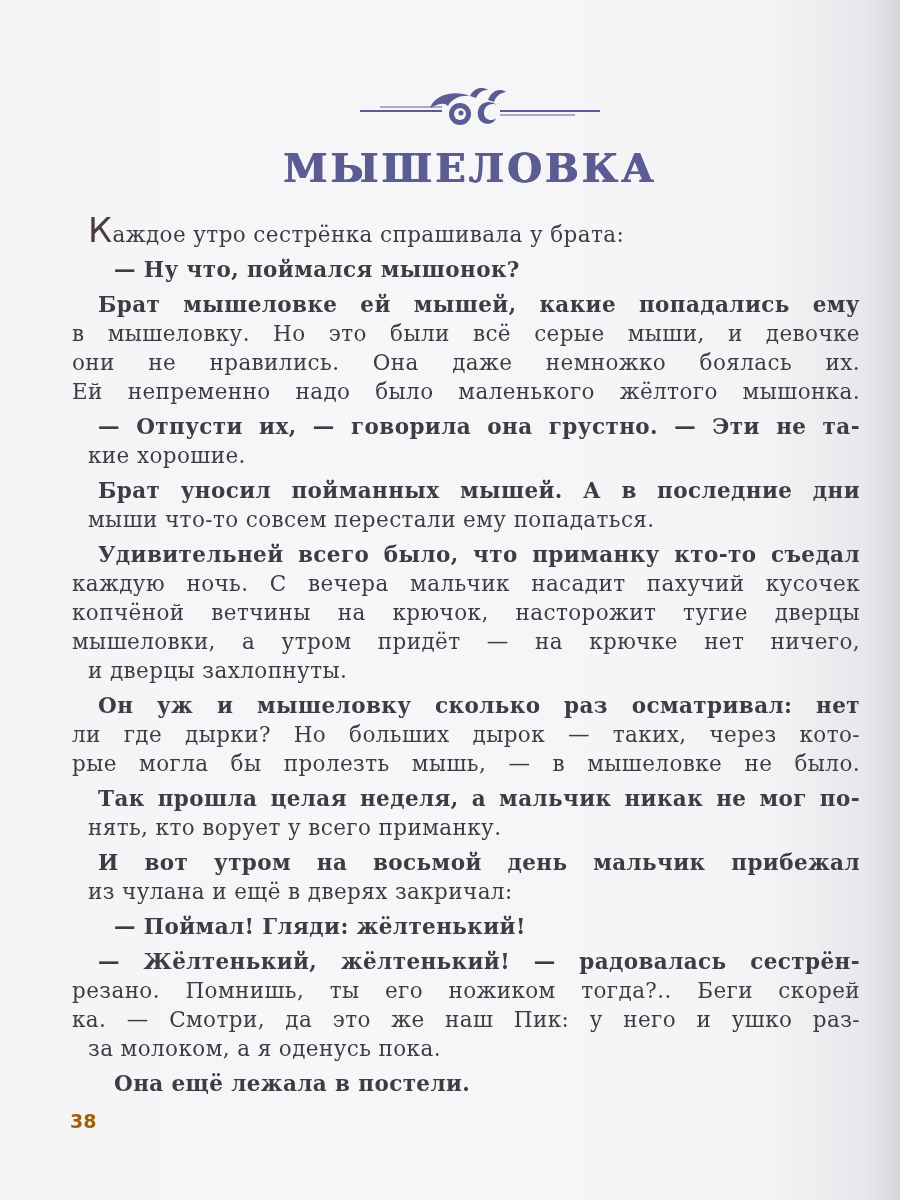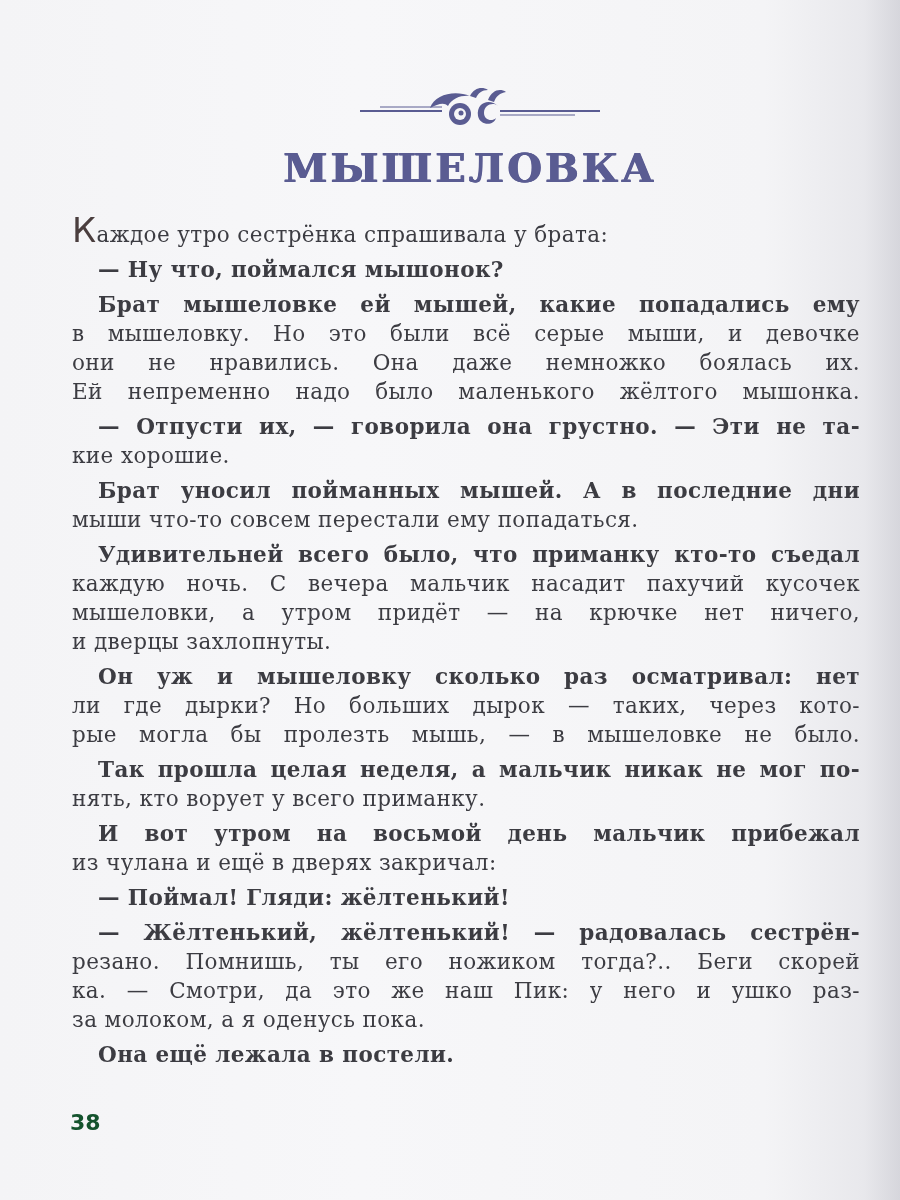--- a/index.html
+++ b/index.html
@@ -21,31 +21,31 @@
   }
   .text {
     position:absolute; left:72px; top:220px; width:788px;
     font-size:21.5px; line-height:29px;
   }
   .line {
     display:block; white-space:nowrap; height:29px;
     text-align:justify; text-align-last:justify;
     letter-spacing:0.4px;
   }
-  .line.last { text-align-last:left; }
+  .line.last { text-align-last:left;margin-left:16px; }
   .line.indent { padding-left:26px; }
   .line.gap { margin-top:6px;font-weight:bold; }
   .dropcap {
     font-family: "DejaVu Sans", sans-serif; font-size:34px; color:#4a3e3e;
     line-height:20px;
   }
   .page-num {
     position:absolute; left:70px; top:1110px;
     font-family: "DejaVu Sans", sans-serif; font-weight:bold;
-    font-size:22px; color:#14532d;
+    font-size:19px; color:#a16207;
   }
 </style>
 </head>
 <body>
 
 <svg class="ornament" viewBox="0 0 240 50" xmlns="http://www.w3.org/2000/svg">
   <g fill="none" stroke="#5a5c92">
     <line x1="0" y1="31" x2="82" y2="31" stroke-width="2"></line>
     <line x1="20" y1="27" x2="82" y2="27" stroke-width="1"></line>
     <line x1="140" y1="31" x2="240" y2="31" stroke-width="2"></line>
@@ -70,20 +70,21 @@
     <span class="line indent gap">Брат мышеловке ей мышей, какие попадались ему</span>
     <span class="line">в мышеловку. Но это были всё серые мыши, и девочке</span>
     <span class="line">они не нравились. Она даже немножко боялась их.</span>
     <span class="line">Ей непременно надо было маленького жёлтого мышонка.</span>
     <span class="line indent gap">— Отпусти их, — говорила она грустно. — Эти не та-</span>
     <span class="line last">кие хорошие.</span>
     <span class="line indent gap">Брат уносил пойманных мышей. А в последние дни</span>
     <span class="line last">мыши что-то совсем перестали ему попадаться.</span>
     <span class="line indent gap">Удивительней всего было, что приманку кто-то съедал</span>
     <span class="line">каждую ночь. С вечера мальчик насадит пахучий кусочек</span>
+    <span class="line">копчёной ветчины на крючок, насторожит тугие дверцы</span>
     <span class="line">мышеловки, а утром придёт — на крючке нет ничего,</span>
     <span class="line last">и дверцы захлопнуты.</span>
     <span class="line indent gap">Он уж и мышеловку сколько раз осматривал: нет</span>
     <span class="line">ли где дырки? Но больших дырок — таких, через кото-</span>
     <span class="line">рые могла бы пролезть мышь, — в мышеловке не было.</span>
     <span class="line indent gap">Так прошла целая неделя, а мальчик никак не мог по-</span>
     <span class="line last">нять, кто ворует у всего приманку.</span>
     <span class="line indent gap">И вот утром на восьмой день мальчик прибежал</span>
     <span class="line last">из чулана и ещё в дверях закричал:</span>
     <span class="line indent last gap">— Поймал! Гляди: жёлтенький!</span>

